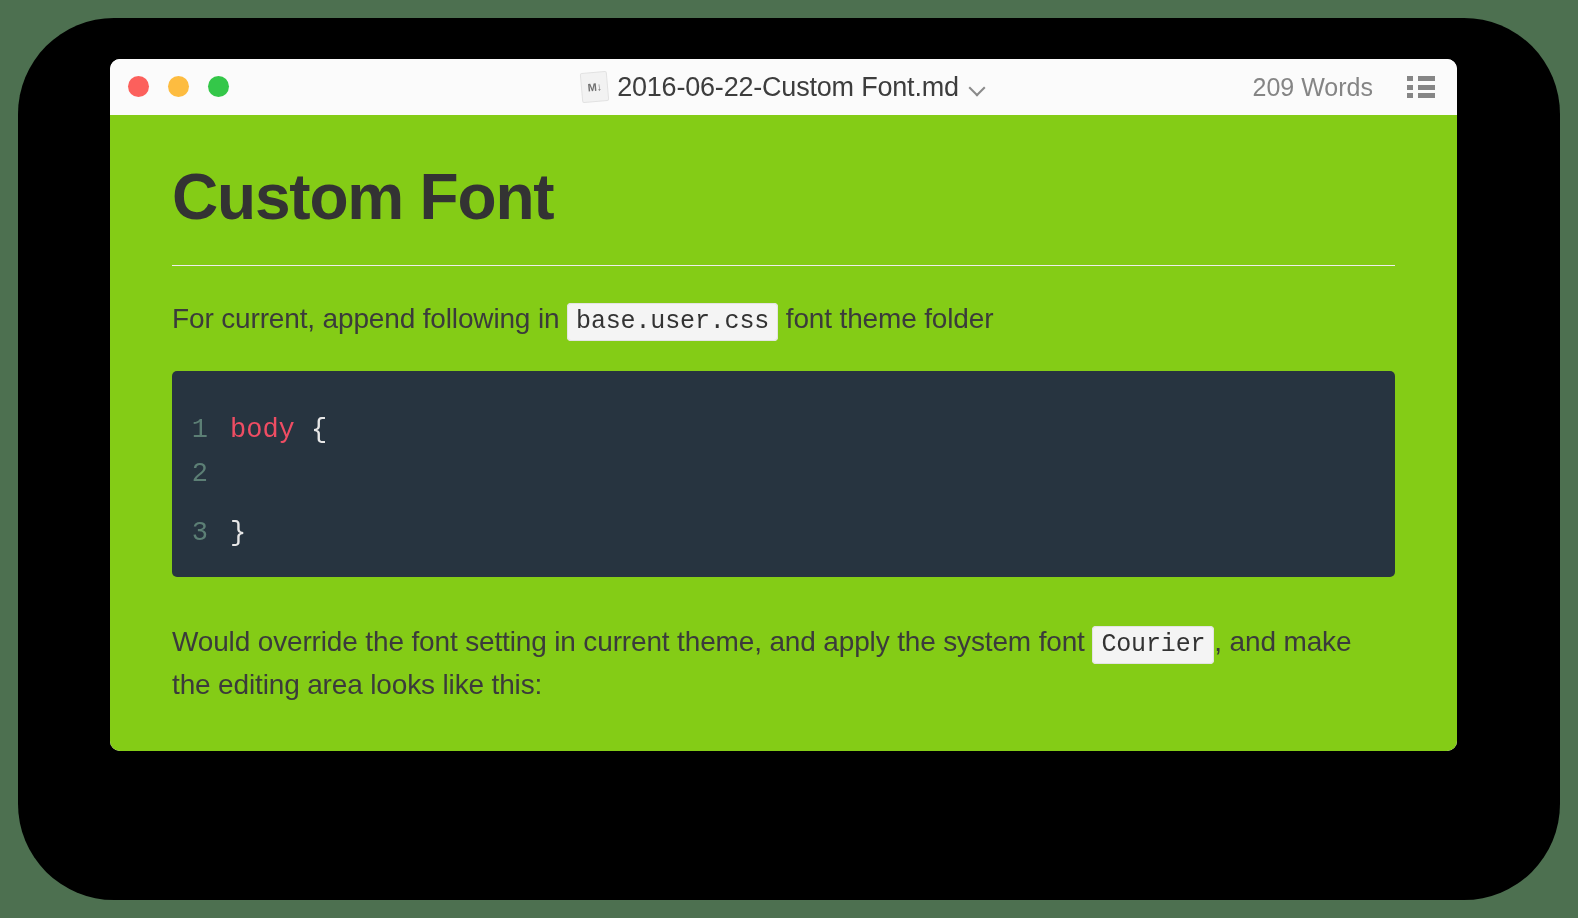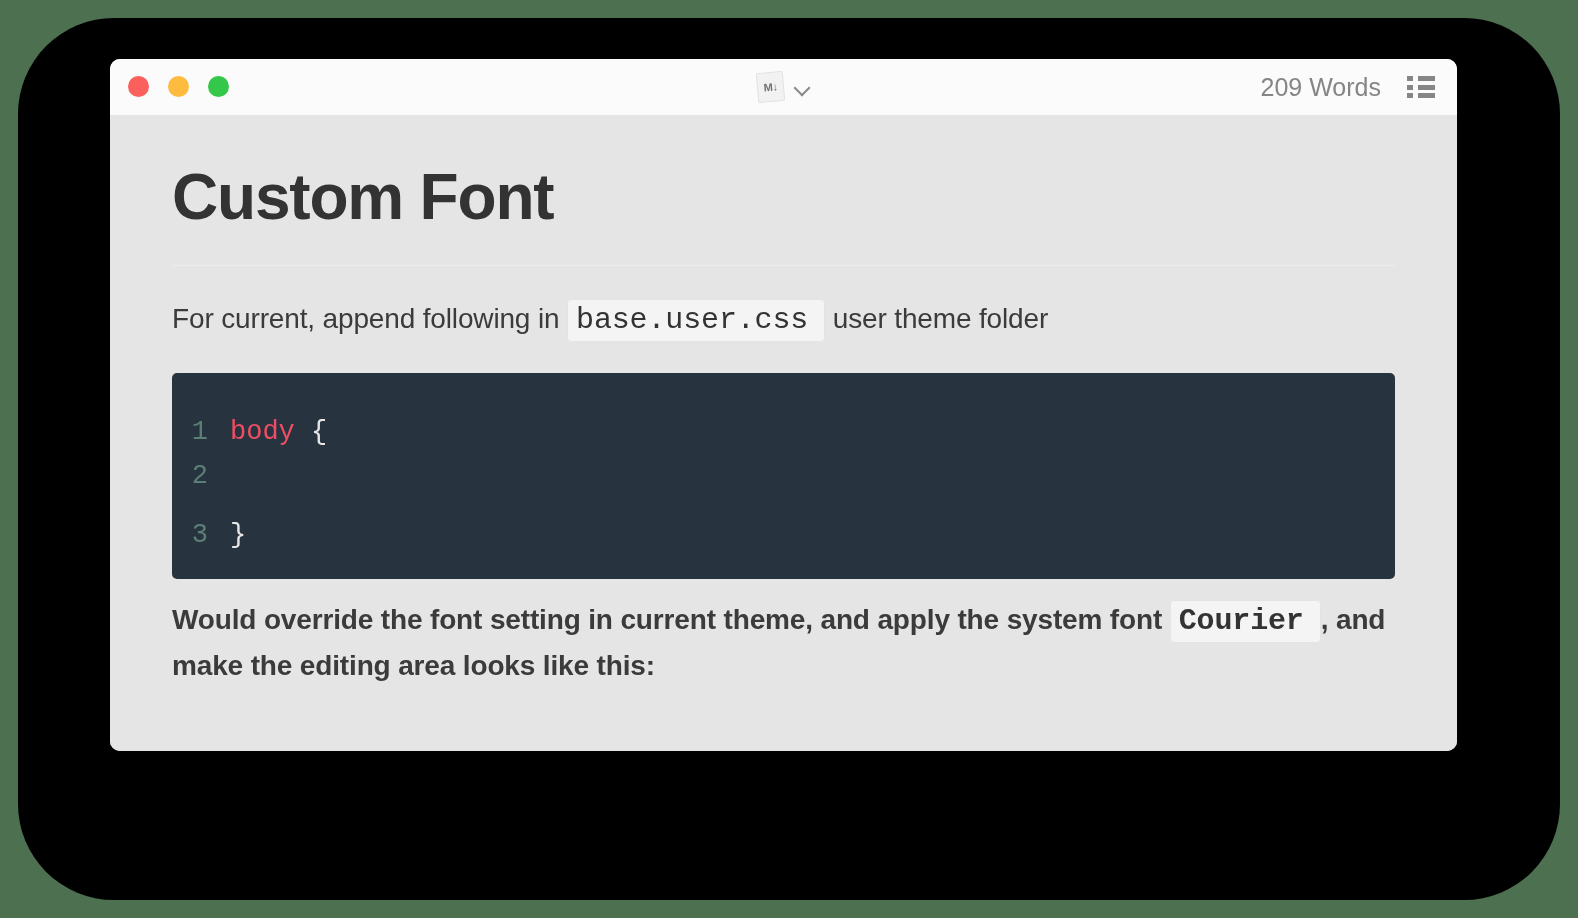--- a/index.html
+++ b/index.html
@@ -125,21 +125,21 @@
     transform: rotate(45deg);
   }
 
   #title-right {
     position: absolute;
     right: 22px;
     top: 0;
     height: 56px;
     display: flex;
     align-items: center;
-    gap: 26px;
+    gap: 34px;
   }
   #word-count {
     font-size: 25px;
     color: #858585;
     font-family: "Liberation Sans", sans-serif;
     white-space: nowrap;
   }
   .outline-icon {
     width: 28px;
     height: 22px;
@@ -158,21 +158,21 @@
   }
   .outline-icon .bar {
     width: 17px; height: 5px; background: #868686;
   }
 
   
   #editor {
     flex: 1 1 auto;
     padding: 0 62px;
     overflow: hidden;
-    background: #e5e5e5;
+    background: #84cc16;
   }
 
   #heading-1 {
     font-size: 64px;
     font-weight: bold;
     color: #333333;
     margin: 46px 0 0 0;
     letter-spacing: -1.2px;
     line-height: 1.15;
     font-family: "Liberation Sans", sans-serif;
@@ -186,29 +186,29 @@
   }
 
   .para {
     font-size: 28px;
     color: #3b3b3b;
     line-height: 1.52;
     margin: 32px 0 0 0;
     font-family: "Liberation Sans", sans-serif;
     letter-spacing: -0.15px;
   }
-  .para.tight { margin-top: 20px; font-weight: bold; }
+  .para.tight { margin-top: 44px; }
 
   code.inline {
     font-family: "Liberation Mono", "DejaVu Sans Mono", monospace;
-    font-size: 30px;
+    font-size: 25px;
     background: #f4f4f4;
     border: 1px solid #e3e3e3;
     border-radius: 4px;
-    padding: 3px 16px 4px 8px;
+    padding: 3px 8px 4px 8px;
     color: #333333;
     white-space: nowrap;
   }
 
   
   #code-block {
     background: #273440;
     border-radius: 5px;
     margin: 30px 0 0 0;
     padding: 22px 0 22px 0;
@@ -247,20 +247,21 @@
   <div id="title-bar">
 
     <div class="traffic-lights">
       <span class="light close"></span>
       <span class="light min"></span>
       <span class="light max"></span>
     </div>
 
     <div id="title-center">
       <span class="md-file-icon">M↓</span>
+      <span id="doc-title">2016-06-22-Custom Font.md</span>
       <span id="title-chevron"></span>
     </div>
 
     <div id="title-right">
       <span id="word-count">209 Words</span>
       <span class="outline-icon">
         <span class="row">
           <span class="dot"></span>
           <span class="bar"></span>
         </span>
@@ -276,21 +277,21 @@
     </div>
   </div>
 
   <div id="editor">
 
     <h1 id="heading-1">Custom Font</h1>
 
     <hr id="title-rule">
 
 
-    <p class="para"><span>For current, append following in </span><code class="inline">base.user.css</code><span> user theme folder</span></p>
+    <p class="para"><span>For current, append following in </span><code class="inline">base.user.css</code><span> font theme folder</span></p>
 
     <div id="code-block">
       <div class="code-line">
         <span class="ln">1</span>
         <span class="ctext"><span class="tok-selector">body</span><span class="tok-punct"> {</span></span>
       </div>
       <div class="code-line">
         <span class="ln">2</span>
       </div>
       <div class="code-line">

